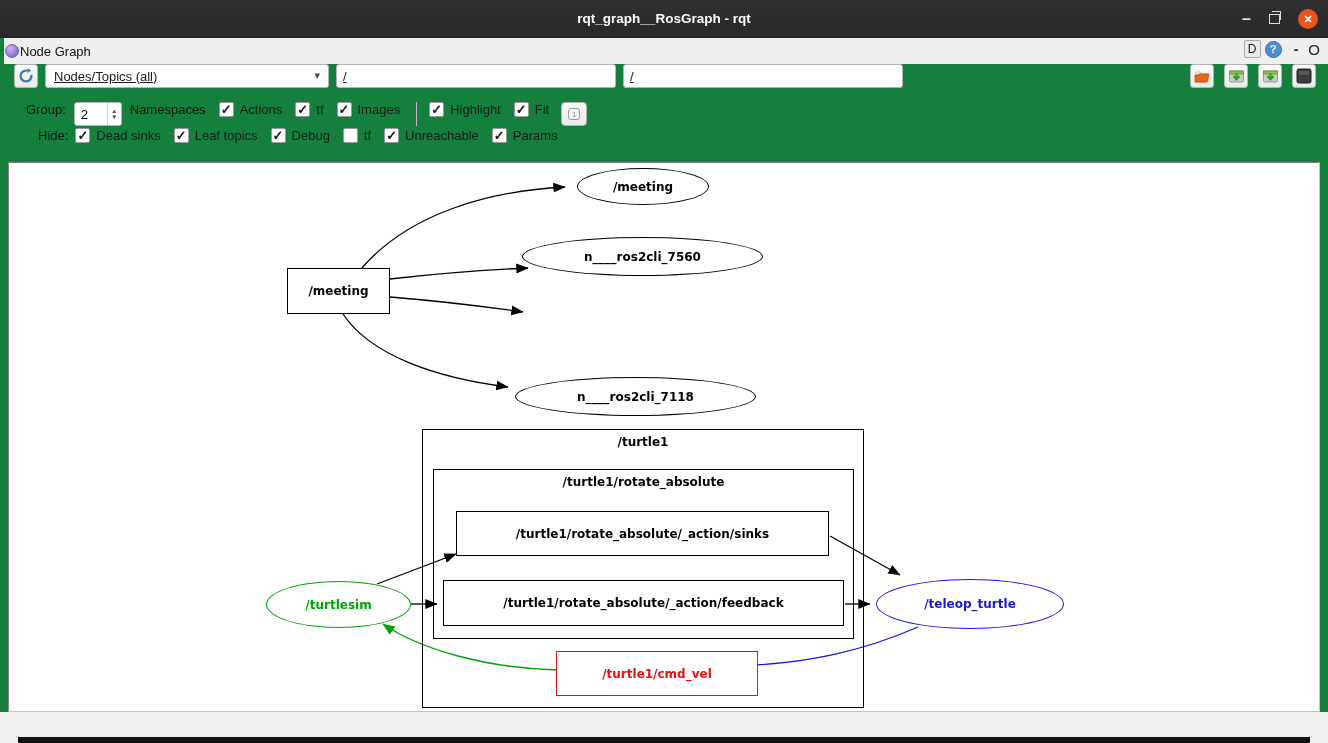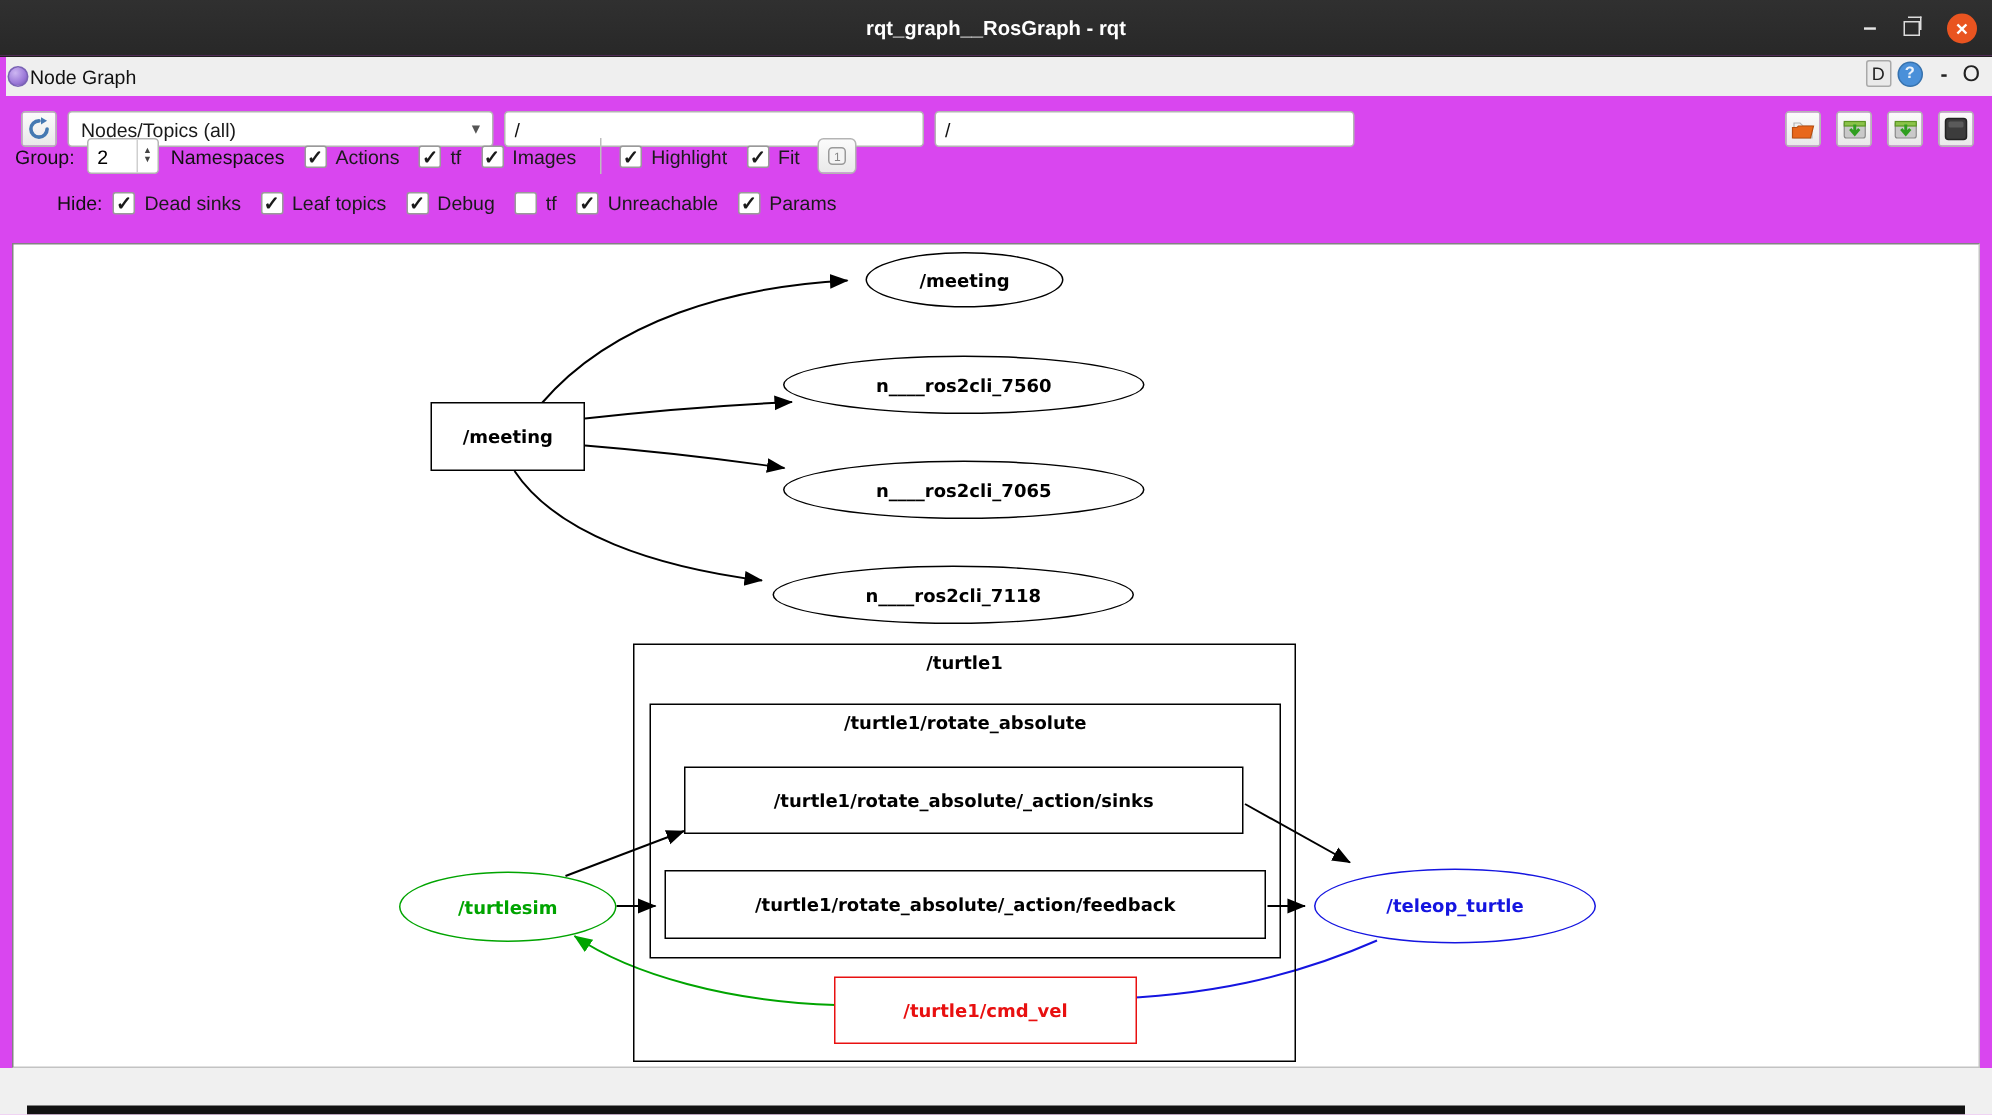--- a/index.html
+++ b/index.html
@@ -1,18 +1,18 @@
 <!DOCTYPE html>
 <html><head>
 <meta charset="utf-8">
 <style>
   * { margin:0; padding:0; box-sizing:border-box; }
   html,body { width:1328px; height:743px; overflow:hidden; }
   body { font-family:"Liberation Sans", sans-serif; font-size:13px; background:#f0f0f0; color:#1a1a1a; }
-  .window { position:relative; width:1328px; height:743px; background:#d946ef; }
+  .window { position:relative; width:1328px; height:743px; background:#15803d; }
 
   
   .titlebar { position:absolute; left:0; top:0; width:100%; height:38px;
     background:linear-gradient(#303030,#282828); border-bottom:1px solid #1f1f1f;
     display:flex; align-items:center; justify-content:center; }
   .titlebar .title { color:#ffffff; font-weight:bold; font-size:13.5px; }
   .win-controls { position:absolute; right:10px; top:0; height:38px; display:flex; align-items:center; gap:18px; }
   .win-min { color:#e6e6e6; font-size:16px; font-weight:bold; line-height:10px; cursor:default; }
   .win-max { width:11px; height:10px; border:1px solid #dcdcdc; position:relative; }
   .win-max::before { content:""; position:absolute; left:2px; top:-4px; width:8px; height:8px;
@@ -31,34 +31,34 @@
   .btn-d { width:17px; height:18px; border:1px solid #a9a9a9; background:#eaeaea; border-radius:2px;
     font-size:12px; display:flex; align-items:center; justify-content:center; color:#222; }
   .btn-help { width:17px; height:17px; border-radius:50%; background:#4a90d9; color:#eaf2fb;
     font-size:11px; font-weight:bold; display:flex; align-items:center; justify-content:center;
     border:1px solid #3672ae; }
   .btn-dockmin { margin-left:8px; font-size:14px; font-weight:bold; color:#222; }
   .btn-dockclose { margin-left:6px; font-size:15px; color:#222; }
 
   
   .toolbar { position:absolute; left:0; top:64px; width:100%; height:34px;
-    display:flex; align-items:flex-end; padding:0 12px 0 14px; gap:7px; }
+    display:flex; align-items:flex-start; padding:0 12px 0 14px; gap:7px;text-decoration:underline; }
   .tool-btn { width:24px; height:24px; border:1px solid #b4b4b4; border-radius:3px;
     background:linear-gradient(#fbfbfb,#e9e9e9); display:flex; align-items:center; justify-content:center; }
   .combo { width:284px; height:24px; border:1px solid #b4b4b4; border-radius:3px; background:#ffffff;
     display:flex; align-items:center; padding:0 8px; position:relative; }
   .combo .arrow { position:absolute; right:8px; top:4px; color:#555; font-size:11px; }
   .text-input { height:24px; border:1px solid #b4b4b4; border-radius:3px; background:#fff;
     font-family:"Liberation Sans", sans-serif; font-size:13px; padding:0 6px; color:#111; }
   .ti-1 { width:280px; } .ti-2 { width:280px; }
   .toolbar .right-group { margin-left:auto; display:flex; gap:10px; }
 
   
-  .filter-row1 { position:absolute; left:0; top:89px; width:100%; height:30px;
-    display:flex; align-items:center; padding-left:10px; }
+  .filter-row1 { position:absolute; left:0; top:102px; width:100%; height:30px;
+    display:flex; align-items:flex-start; padding-left:26px; }
   .filter-row2 { position:absolute; left:0; top:128px; width:100%; height:30px;
     display:flex; align-items:flex-start; padding-left:10px;margin-left:28px; }
   .spinbox { width:48px; height:24px; border:1px solid #b4b4b4; border-radius:3px; background:#fff;
     margin:0 8px; position:relative; }
   .spinbox input { width:32px; height:22px; border:none; outline:none; padding-left:6px; font-size:13px;
     font-family:"Liberation Sans", sans-serif; background:transparent; }
   .spin-arrows { position:absolute; right:0; top:0; width:14px; height:22px; border-left:1px solid #cfcfcf;
     display:flex; flex-direction:column; align-items:center; justify-content:center; }
   .spin-arrows span { font-size:6px; line-height:6px; color:#444; }
   .checkbox-item { display:flex; align-items:center; gap:6px; margin-left:13px; }
@@ -276,21 +276,20 @@
     <div class="cluster" style="left:413px; top:266px; width:442px; height:279px;">
       <span class="cluster-label">/turtle1</span>
     </div>
     <div class="cluster" style="left:424px; top:306px; width:421px; height:170px;">
       <span class="cluster-label">/turtle1/rotate_absolute</span>
     </div>
 
     <div class="gnode rect-node" style="left:278px; top:105px; width:103px; height:46px;">/meeting</div>
     <div class="gnode ellipse-node" style="left:568px; top:5px; width:132px; height:37px;">/meeting</div>
     <div class="gnode ellipse-node" style="left:513px; top:74px; width:241px; height:39px;">n____ros2cli_7560</div>
-    <div class="gnode ellipse-node" style="left:513px; top:144px; width:241px; height:39px;">n____ros2cli_7065</div>
     <div class="gnode ellipse-node" style="left:506px; top:214px; width:241px; height:39px;">n____ros2cli_7118</div>
     <div class="gnode rect-node" style="left:447px; top:348px; width:373px; height:45px;">/turtle1/rotate_absolute/_action/sinks</div>
     <div class="gnode rect-node" style="left:434px; top:417px; width:401px; height:46px;">/turtle1/rotate_absolute/_action/feedback</div>
     <div class="gnode rect-node" style="left:547px; top:488px; width:202px; height:45px; border-color:#e81010; color:#e81010;">/turtle1/cmd_vel</div>
     <div class="gnode ellipse-node" style="left:257px; top:418px; width:145px; height:47px; border-color:#00a400; color:#00a400;">/turtlesim</div>
     <div class="gnode ellipse-node" style="left:867px; top:416px; width:188px; height:50px; border-color:#1515e0; color:#1515e0;">/teleop_turtle</div>
   </div>
 
   <div class="bottom-strip"></div>
   <div class="bottom-dark"></div>

